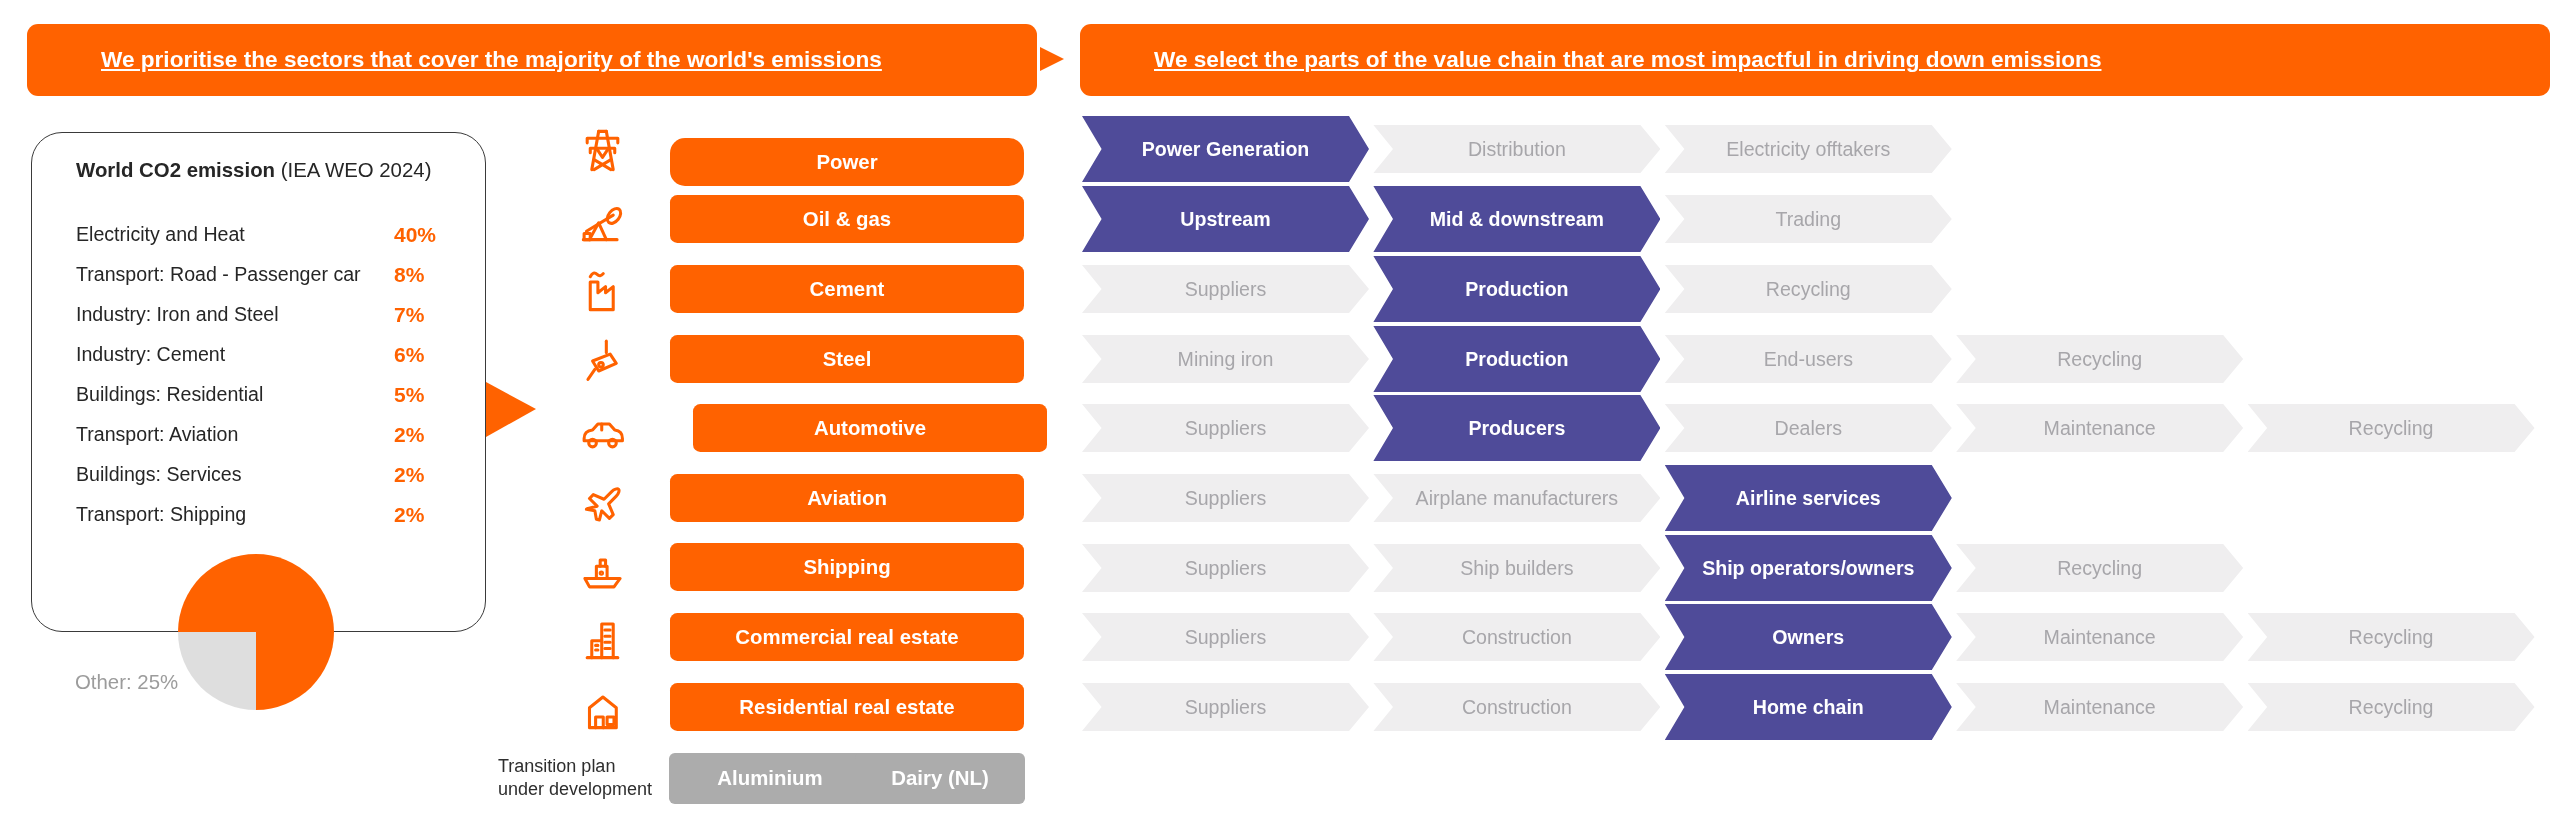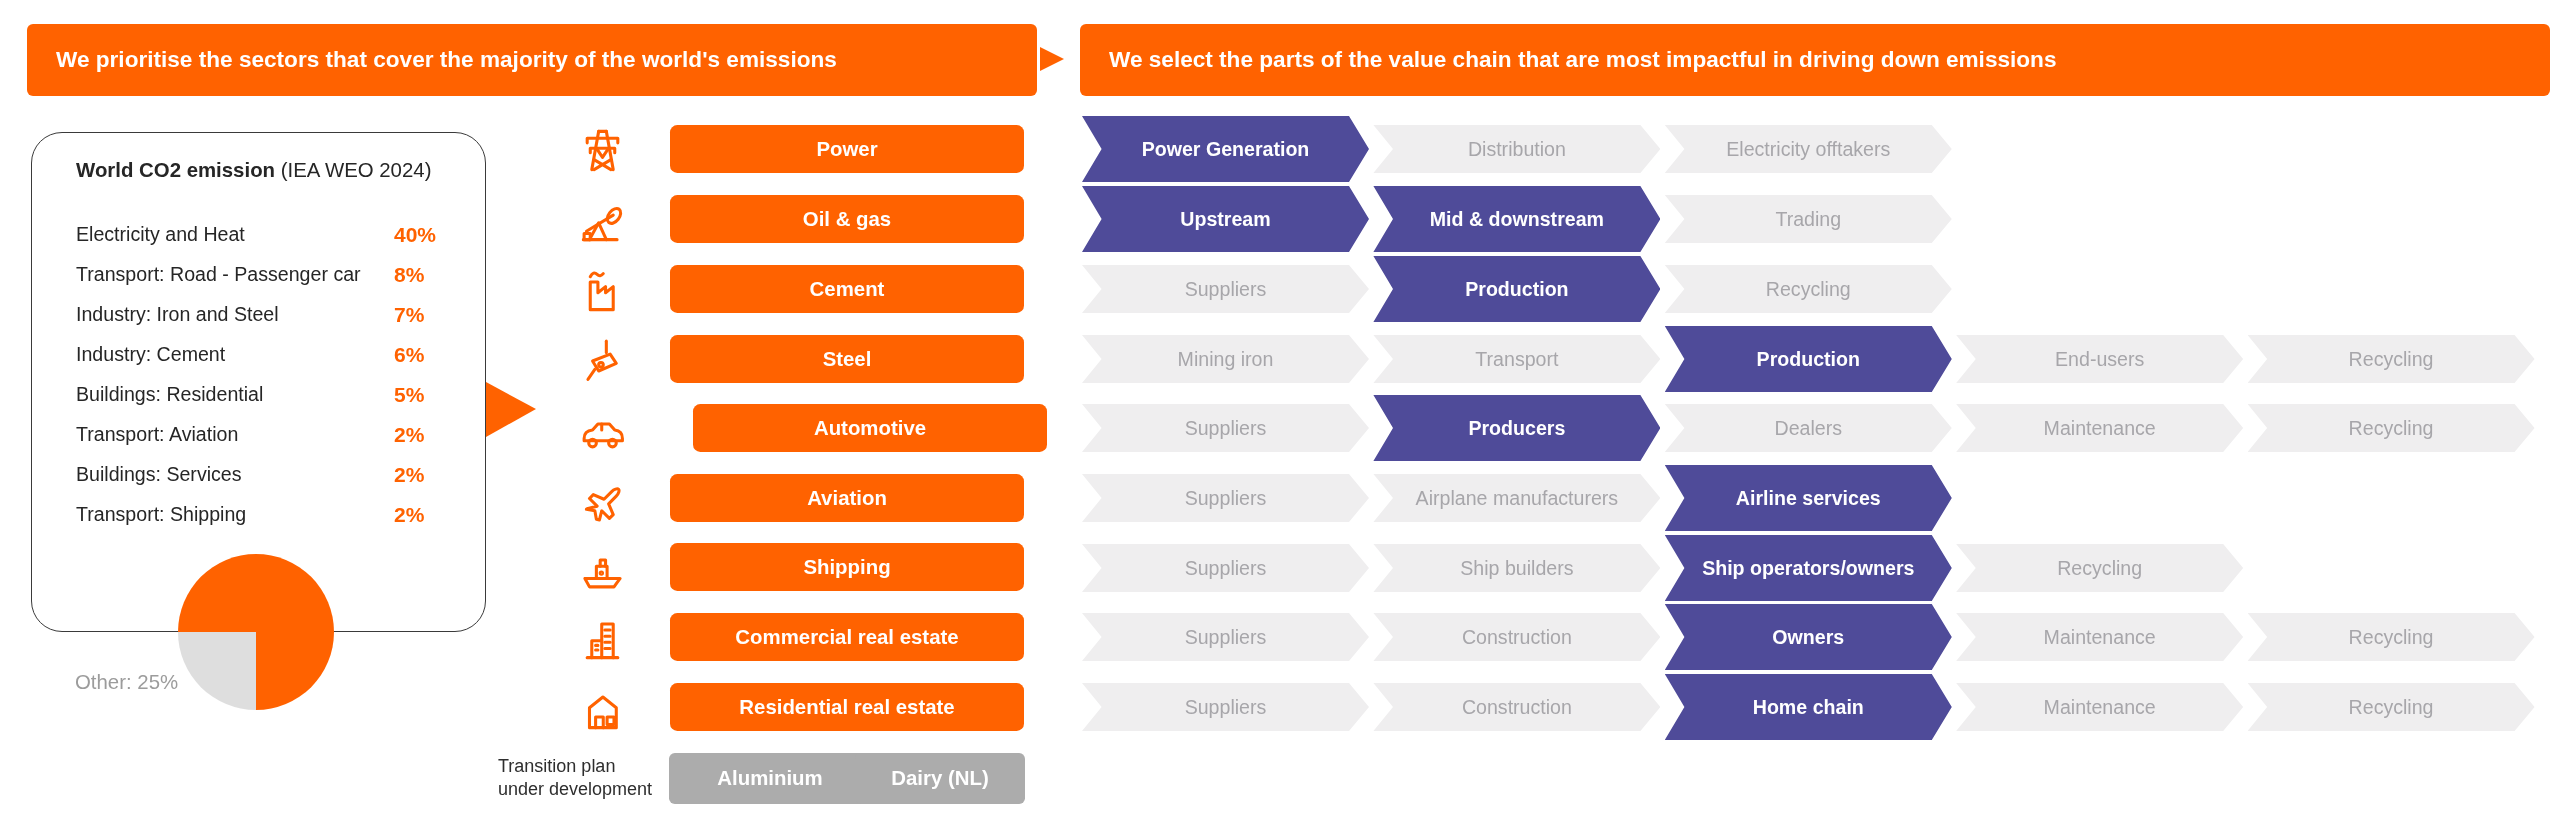--- a/index.html
+++ b/index.html
@@ -1,23 +1,23 @@
 <!DOCTYPE html>
 <html style="--orange: #FF6200; --purple: #4F4B99; --chainGray: #EFEEEF; --chainText: #A7A6AA; --btnGray: #ACACAC; --pieGray: #DEDEDE;font-size:11.6px"><head>
 <meta charset="utf-8">
 <style>
   html,body{margin:0;padding:0;background:#ffffff;}
   body{width:2576px;height:840px;position:relative;overflow:hidden;
        font-family:"Liberation Sans","DejaVu Sans",sans-serif;}
   .abs{position:absolute;}
 
   
-  .banner{background:var(--orange);color:#fff;border-radius:6px;
+  .banner{background:var(--orange);color:#fff;border-radius:11px;
           font-weight:bold;font-size:22.6px;display:flex;align-items:center;
-          padding-left:29px;box-sizing:border-box;}
+          padding-left:74px;box-sizing:border-box;text-decoration:underline;}
   #banner-left{left:27px;top:24px;width:1010px;height:72px;}
   #banner-right{left:1080px;top:24px;width:1470px;height:72px;}
   #banner-arrow{left:1040px;top:47px;width:0;height:0;
     border-top:12.4px solid transparent;border-bottom:12.4px solid transparent;
     border-left:24px solid var(--orange);}
 
   
   #co2-box{left:31px;top:132px;width:455px;height:500px;border:1.5px solid #3a3a3a;
            border-radius:31px;box-sizing:border-box;background:#fff;}
   #co2-title{left:76px;top:159px;font-size:20.4px;color:#262626;}
@@ -92,21 +92,21 @@
         <g fill="none" stroke="#FF6200" stroke-width="4" stroke-linecap="round" stroke-linejoin="round">
           <path d="M27 7 h10"></path>
           <path d="M27 7 L18 57 M37 7 L46 57"></path>
           <path d="M12 16 h40 M12 16 v6 M52 16 v6"></path>
           <path d="M16 29 h32 M16 29 v6 M48 29 v6"></path>
           <path d="M24 29 L32 41 L40 29"></path>
           <path d="M21 44 L43 57 M43 44 L21 57"></path>
         </g>
       </svg>
     </div>
-    <div class="sector-btn abs" style="top: 125px;">
+    <div class="sector-btn abs" style="top: 138px; border-radius: 15px;">
       <span>Power</span>
     </div>
     <div class="sector-icon abs" style="top: 196px;">
       <svg viewBox="0 0 64 64">
         <g fill="none" stroke="#FF6200" stroke-width="4" stroke-linecap="round" stroke-linejoin="round">
           <path d="M7 57 h44"></path>
           <path d="M15 57 L27 35 L37 57"></path>
           <path d="M11 46 L46 25"></path>
           <path d="M8 49 h8 v8 h-8 z"></path>
           <ellipse cx="47" cy="26" rx="7" ry="11" transform="rotate(38 47 26)"></ellipse>
@@ -235,23 +235,20 @@
         <span>Production</span>
       </div>
       <div class="seg gray">
         <span>Recycling</span>
       </div>
     </div>
     <div class="chain-row" style="top: 332px;">
       <div class="seg gray">
         <span>Mining iron</span>
       </div>
-      <div class="seg gray">
-        <span>Transport</span>
-      </div>
       <div class="seg active">
         <span>Production</span>
       </div>
       <div class="seg gray">
         <span>End-users</span>
       </div>
       <div class="seg gray">
         <span>Recycling</span>
       </div>
     </div>

